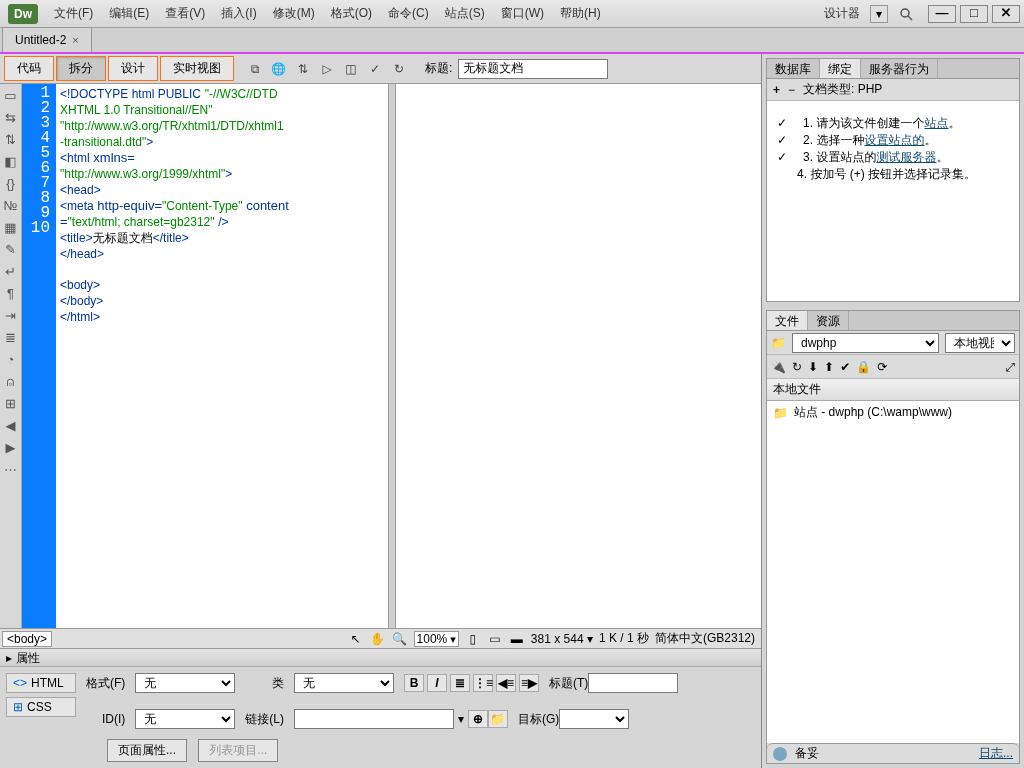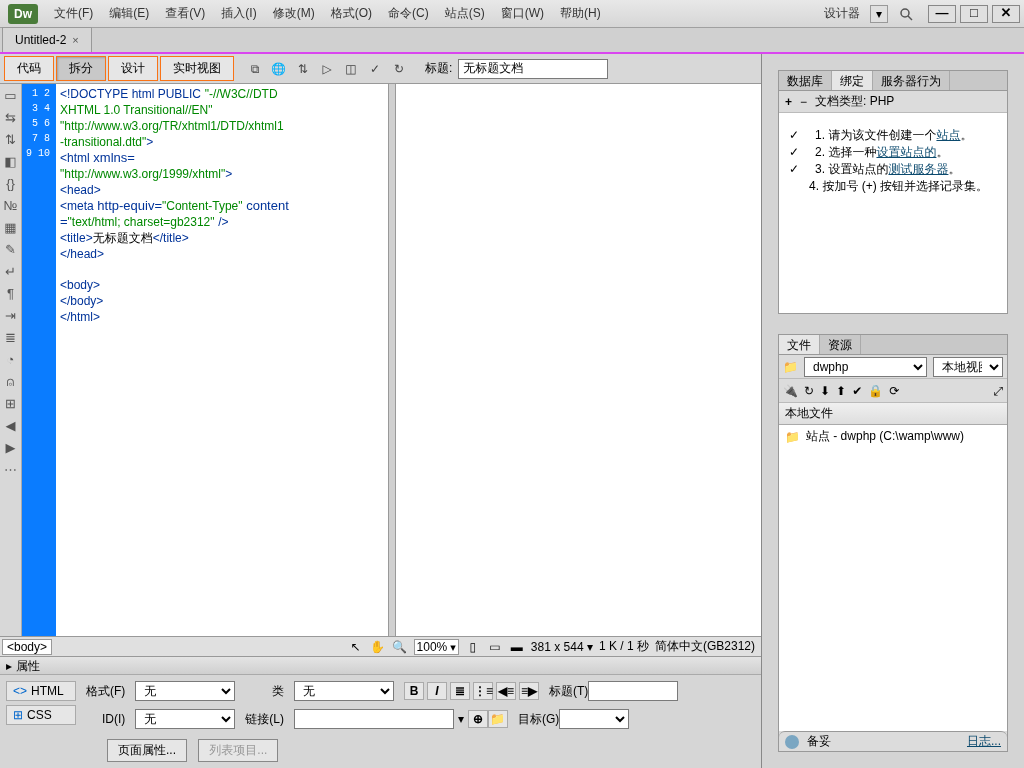--- a/index.html
+++ b/index.html
@@ -34,21 +34,21 @@
 .tb-icon { width: 22px; height: 20px; border: 1px solid transparent; display: flex; align-items:center; justify-content:center; color:#444;}
 .tb-sep{width:6px;}
 .title-label{margin-left:13px;}
 .title-input { height: 20px; border: 1px solid #7a7a7a; background: #fff; padding: 0 4px; width: 150px; margin-left:4px;}
 
 
 .code-wrap { display: flex; flex: 1; min-height: 0; }
 .vtoolbar { width: 22px; background: #d8d8d8; border-right: 1px solid #aaa; display:flex; flex-direction:column; align-items:center; padding-top:4px; gap:6px;}
 .vicon{width:16px;height:16px; color:#555; font-size:13px; text-align:center; line-height:16px;}
 .code-area { display: flex; flex: 1; background: #fff; font-family: "Courier New", monospace; }
-.gutter { width: 34px; background: #0a7cff; color: #fff; text-align: right; padding: 2px 6px 2px 0; font-size:10px; line-height:15px; font-family:"Courier New",monospace;}
+.gutter { width: 34px; background: #0a7cff; color: #fff; text-align: right; padding: 2px 6px 2px 0; font-size:16px; line-height:15px; font-family:"Courier New",monospace;}
 .code-text { flex: 1; padding: 2px 4px; white-space: pre; color: #003399; font-size:13px; line-height:15px; overflow:auto;}
 .code-text .kw{color:#003399;}
 .code-text .str{color:#008800;}
 .code-text .txt{color:#000;}
 .split-divider{width:8px;background:#d0d0d0;border-left:1px solid #999;border-right:1px solid #999;}
 .design-pane{flex:1;background:#fff;}
 
 
 .tagbar { height: 20px; background: #e0e0e0; border-top: 1px solid #999; display:flex; align-items:center; font-size:11px;}
 .tagsel{border:1px solid #999;background:#fff;padding:0 4px;margin-left:2px;}
@@ -56,33 +56,33 @@
 .mini-icon{width:16px;height:14px;display:inline-block;text-align:center;}
 .zoom-select{border:1px solid #999;background:#fff;padding:0 2px;font-size:11px;}
 
 
 .prop-panel { background: #d6d6d6; border-top: 1px solid #999; padding:0;}
 .panel-header{height:18px;background:linear-gradient(#e4e4e4,#cfcfcf);border-bottom:1px solid #aaa;padding:0 6px;line-height:18px;display:flex;align-items:center;}
 .panel-header .chev{margin-right:4px;}
 .prop-body{display:flex;padding:6px;gap:10px;}
 .prop-left{display:flex;flex-direction:column;gap:4px;}
 .prop-left-btn{display:flex;align-items:center;gap:4px;padding:2px 6px;border:1px solid #aaa;background:#e6e6e6;width:70px;}
-.prop-grid{display:grid;grid-template-columns:auto auto auto auto;gap:8px 10px;align-items:center;}
+.prop-grid{display:grid;grid-template-columns:auto auto auto auto;gap:16px 10px;align-items:center;}
 .lbl{text-align:right;white-space:nowrap;}
 .sel,.inp{height:20px;border:1px solid #7a7a7a;background:#fff;padding:0 4px;}
 .sel{width:100px;}
 .inp{width:90px;}
 .prop-icons{display:flex;gap:3px;margin-left:10px;align-items:center;}
 .picon{width:20px;height:18px;border:1px solid #aaa;background:#e6e6e6;text-align:center;line-height:16px;font-weight:bold;font-size:12px;}
 .prop-bottom{padding:4px 6px 6px 107px;}
 .prop-btn{padding:2px 10px;border:1px solid #888;background:#e6e6e6;margin-right:8px;}
 
 
 .right-col { flex: 1; display: flex; flex-direction: column; background:#d4d4d4;}
-.rpanel{border:1px solid #999;margin:16px;background:#dcdcdc;}
+.rpanel{border:1px solid #999;margin:4px;background:#dcdcdc;}
 .rtabs{display:flex;height:20px;background:#c8c8c8;border-bottom:1px solid #999;}
 .rtab{padding:2px 8px;border-right:1px solid #aaa;cursor:default;}
 .rtab.active{background:#e6e6e6;}
 .rpane-bar{display:flex;align-items:center;height:22px;padding:0 6px;gap:8px;border-bottom:1px solid #bbb;}
 .rpane-body{background:#fff;padding:8px 10px;font-size:12px;min-height:200px;}
 .chk{color:#000;margin-right:6px;}
 .link{color:#0c4a6e;text-decoration:underline;}
 .rselect{height:20px;border:1px solid #7a7a7a;background:#fff;padding:0 4px;}
 .file-toolbar{display:flex;align-items:center;height:24px;padding:0 4px;gap:6px;border-bottom:1px solid #bbb;background:#dcdcdc;}
 .file-list{background:#fff;flex:1;}

